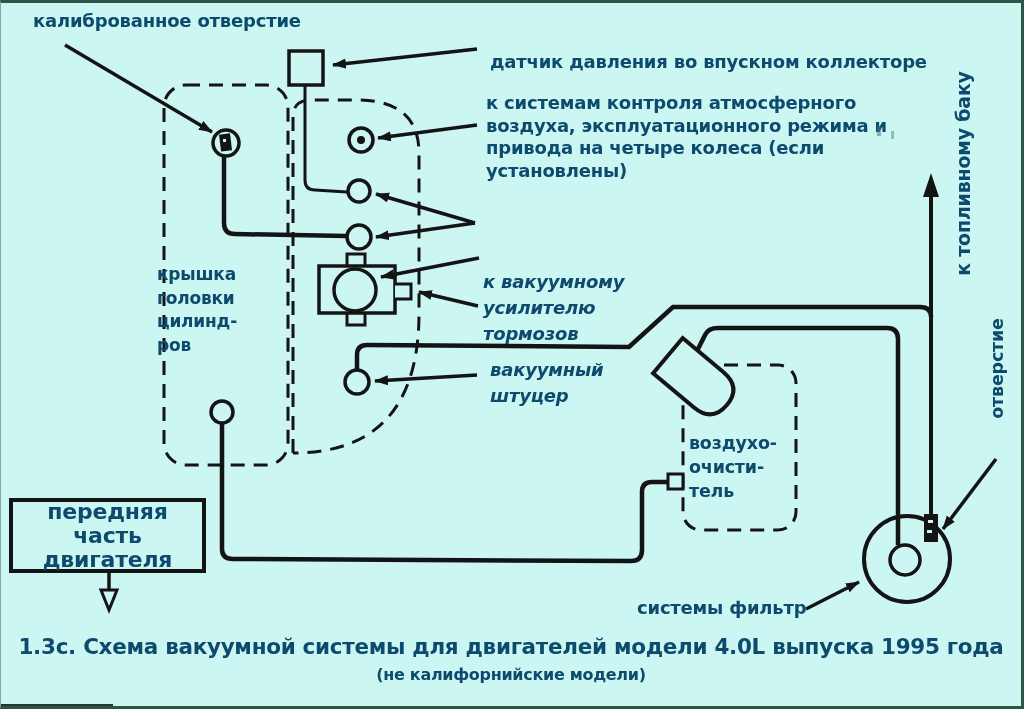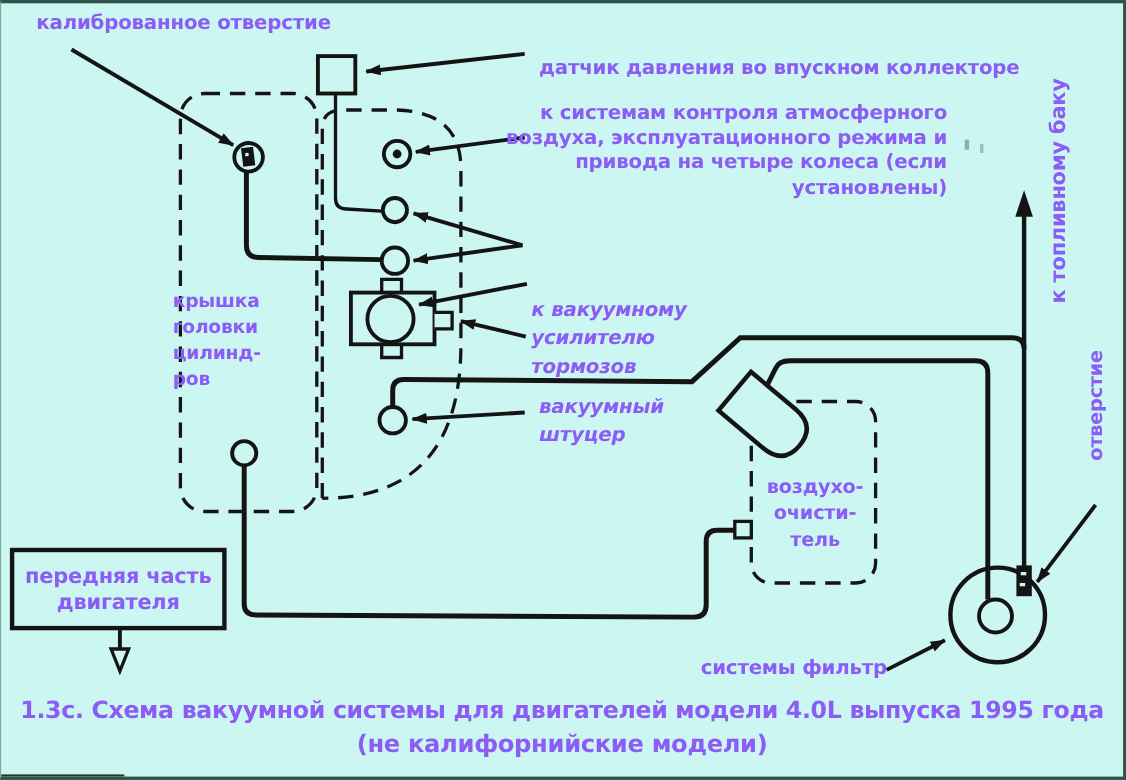--- a/index.html
+++ b/index.html
@@ -1,48 +1,48 @@
 <!DOCTYPE html>
 <html><head>
 <meta charset="utf-8">
 <style>
   html,body{margin:0;padding:0;background:#9fb8b4;}
   .page{
     position:relative;
     width:1024px;height:709px;
     background:#ccf6f2;
     font-family:"DejaVu Sans","Liberation Sans",sans-serif;
-    color:#8b5cf6;
+    color:#0c4a6e;
     overflow:hidden;
     box-sizing:border-box;
     border-top:3px solid #2d5446;
     border-right:3px solid #2d5446;
     border-bottom:3px solid #2d5446;
     border-left:1px solid #7fa79f;
   }
   svg.art{position:absolute;left:0;top:0;}
   .lbl{
     position:absolute;
     font-weight:bold;
     font-size:18px;
     line-height:21px;
     white-space:pre-line;
     letter-spacing:-0.2px;
   }
   .lbl.multi{line-height:22.5px;}
   .lbl.stack{line-height:26px;font-style:italic;}
   .valve-cover-lbl{left:156px;top:260px;width:88px;text-align:left;font-size:17px;line-height:23.5px;}
-  .front-engine-lbl{left:10px;top:497px;width:193px;height:71px;display:flex;align-items:center;justify-content:center;text-align:center;font-size:19px;line-height:24px;}
-  .air-cleaner-lbl{left:688px;top:428px;width:104px;text-align:center;font-size:17.5px;line-height:24px;}
+  .front-engine-lbl{left:10px;top:497px;width:193px;height:71px;display:flex;align-items:center;justify-content:center;text-align:center;font-size:22px;line-height:24px;}
+  .air-cleaner-lbl{left:688px;top:428px;width:104px;text-align:left;font-size:17.5px;line-height:24px;}
   .rot{transform:rotate(-90deg);transform-origin:center center;text-align:center;}
   .fuel-tank-lbl{left:852px;top:160px;width:220px;font-size:19px;}
   .orifice-lbl{left:941px;top:355px;width:110px;font-size:17.5px;}
   .caption{position:absolute;left:0;width:100%;text-align:center;font-weight:bold;letter-spacing:-0.3px;}
   .caption.l1{top:631px;font-size:21.5px;}
-  .caption.l2{top:662px;font-size:22px;}
+  .caption.l2{top:662px;font-size:16px;}
   .smudge{position:absolute;background:#4a7a6e;}
 </style>
 </head>
 <body>
 
 <div class="page">
 
   <svg class="art" width="1024" height="709" viewBox="0 0 1024 709">
     <defs>
       <marker id="ah" markerUnits="userSpaceOnUse" markerWidth="18" markerHeight="14" refX="13" refY="5" orient="auto">
@@ -113,21 +113,21 @@
     <line x1="805" y1="606" x2="858" y2="579" stroke="#141414" stroke-width="3.5" marker-end="url(#ah)"></line>
     <line x1="995" y1="456" x2="942" y2="526" stroke="#141414" stroke-width="3.5" marker-end="url(#ah)"></line>
 
     <rect x="0" y="701" width="112" height="8" fill="#1e3a2e"></rect>
   </svg>
 
   <div class="lbl" style="left:32px;top:7px;">калиброванное отверстие</div>
 
   <div class="lbl" style="left:489px;top:32px;margin-top:16px;">датчик давления во впускном коллекторе</div>
 
-  <div class="lbl multi" style="left:459px;top:89px;text-align:right;">к системам контроля атмосферного
+  <div class="lbl multi" style="left:485px;top:89px;">к системам контроля атмосферного
 воздуха, эксплуатационного режима и
 привода на четыре колеса (если
 установлены)</div>
 
 
 
   <div class="lbl stack" style="left:482px;top:266px;">к вакуумному
 усилителю
 тормозов</div>
 

